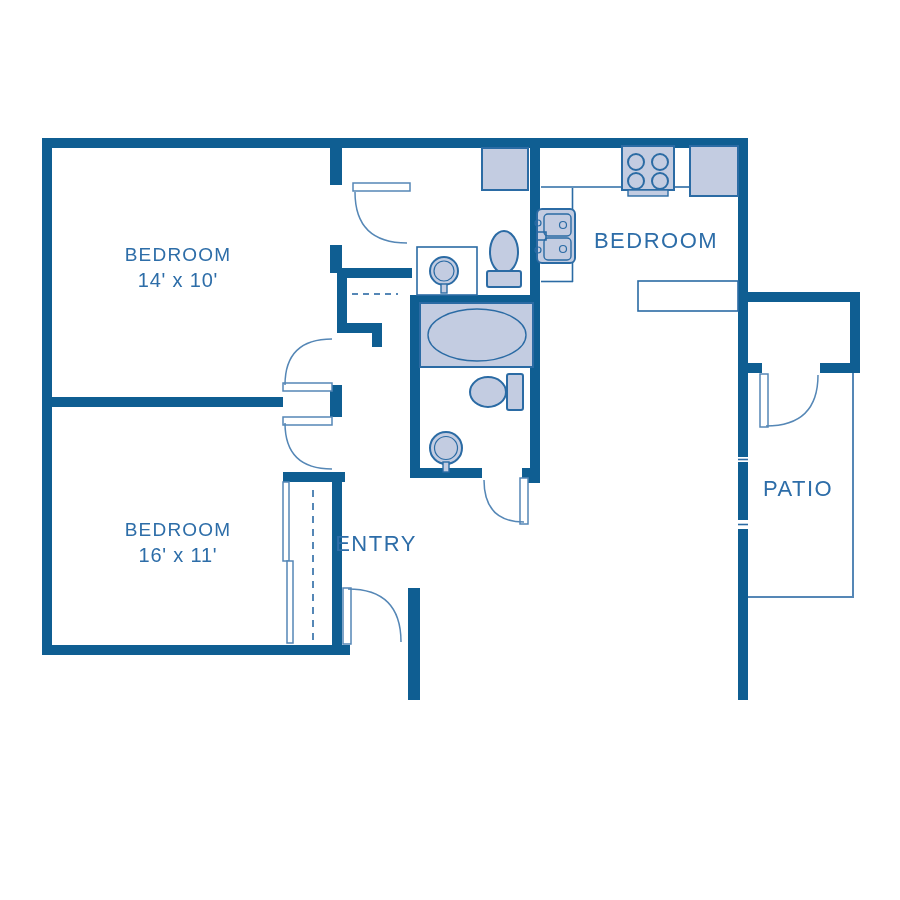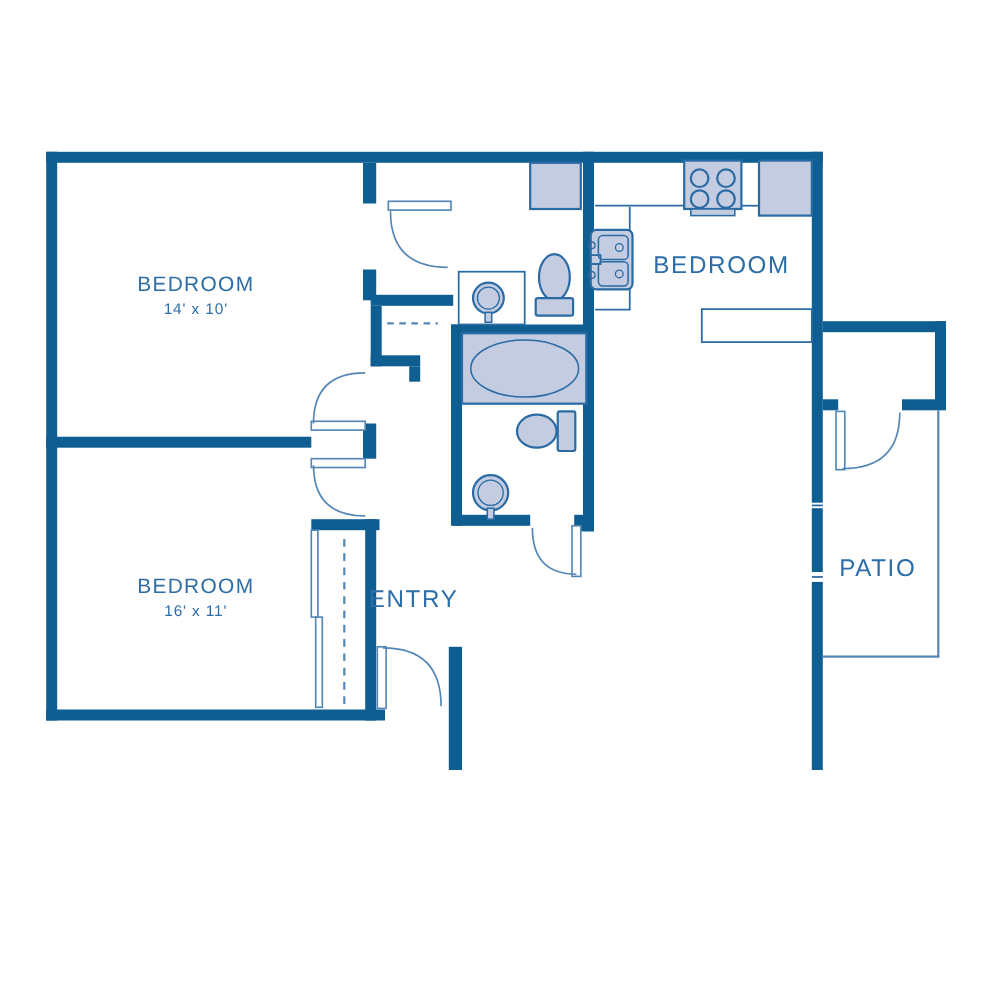--- a/index.html
+++ b/index.html
@@ -27,21 +27,21 @@
   .dash{stroke:var(--lite);stroke-width:2;fill:none;}
   .pline{stroke:var(--lite);stroke-width:2;fill:none;}
   .panel{fill:#fff;stroke:var(--lite);stroke-width:1.5;}
   .label{
     position:absolute;transform:translate(-50%,-50%);
     text-align:center;color:var(--text);white-space:nowrap;line-height:1.32;
   }
   .label .rname{font-size:22px;letter-spacing:1.5px;}
   .label .rdims{font-size:20px;letter-spacing:1px;}
   .label.sm .rname{font-size:19px;letter-spacing:1.2px;}
-  .label.sm .rdims{font-size:14px;letter-spacing:0.8px;}
+  .label.sm .rdims{font-size:20px;letter-spacing:0.8px;}
 </style>
 </head>
 <body>
 
 <div class="plan">
 
   <svg class="plan-svg" width="900" height="900" viewBox="0 0 900 900">
 
     <g>
       <rect class="wall" x="42" y="138" width="706" height="10"></rect>
@@ -190,17 +190,17 @@
   </div>
 
 
   <div class="label" style="left:590px;top:631px">
   </div>
 
   <div class="label" style="left:376px;top:544px">
     <div class="rname">ENTRY</div>
   </div>
 
-  <div class="label" style="left:798px;top:516px">
+  <div class="label" style="left:798px;top:489px">
     <div class="rname">PATIO</div>
   </div>
 
 </div>
 
 </body></html>

